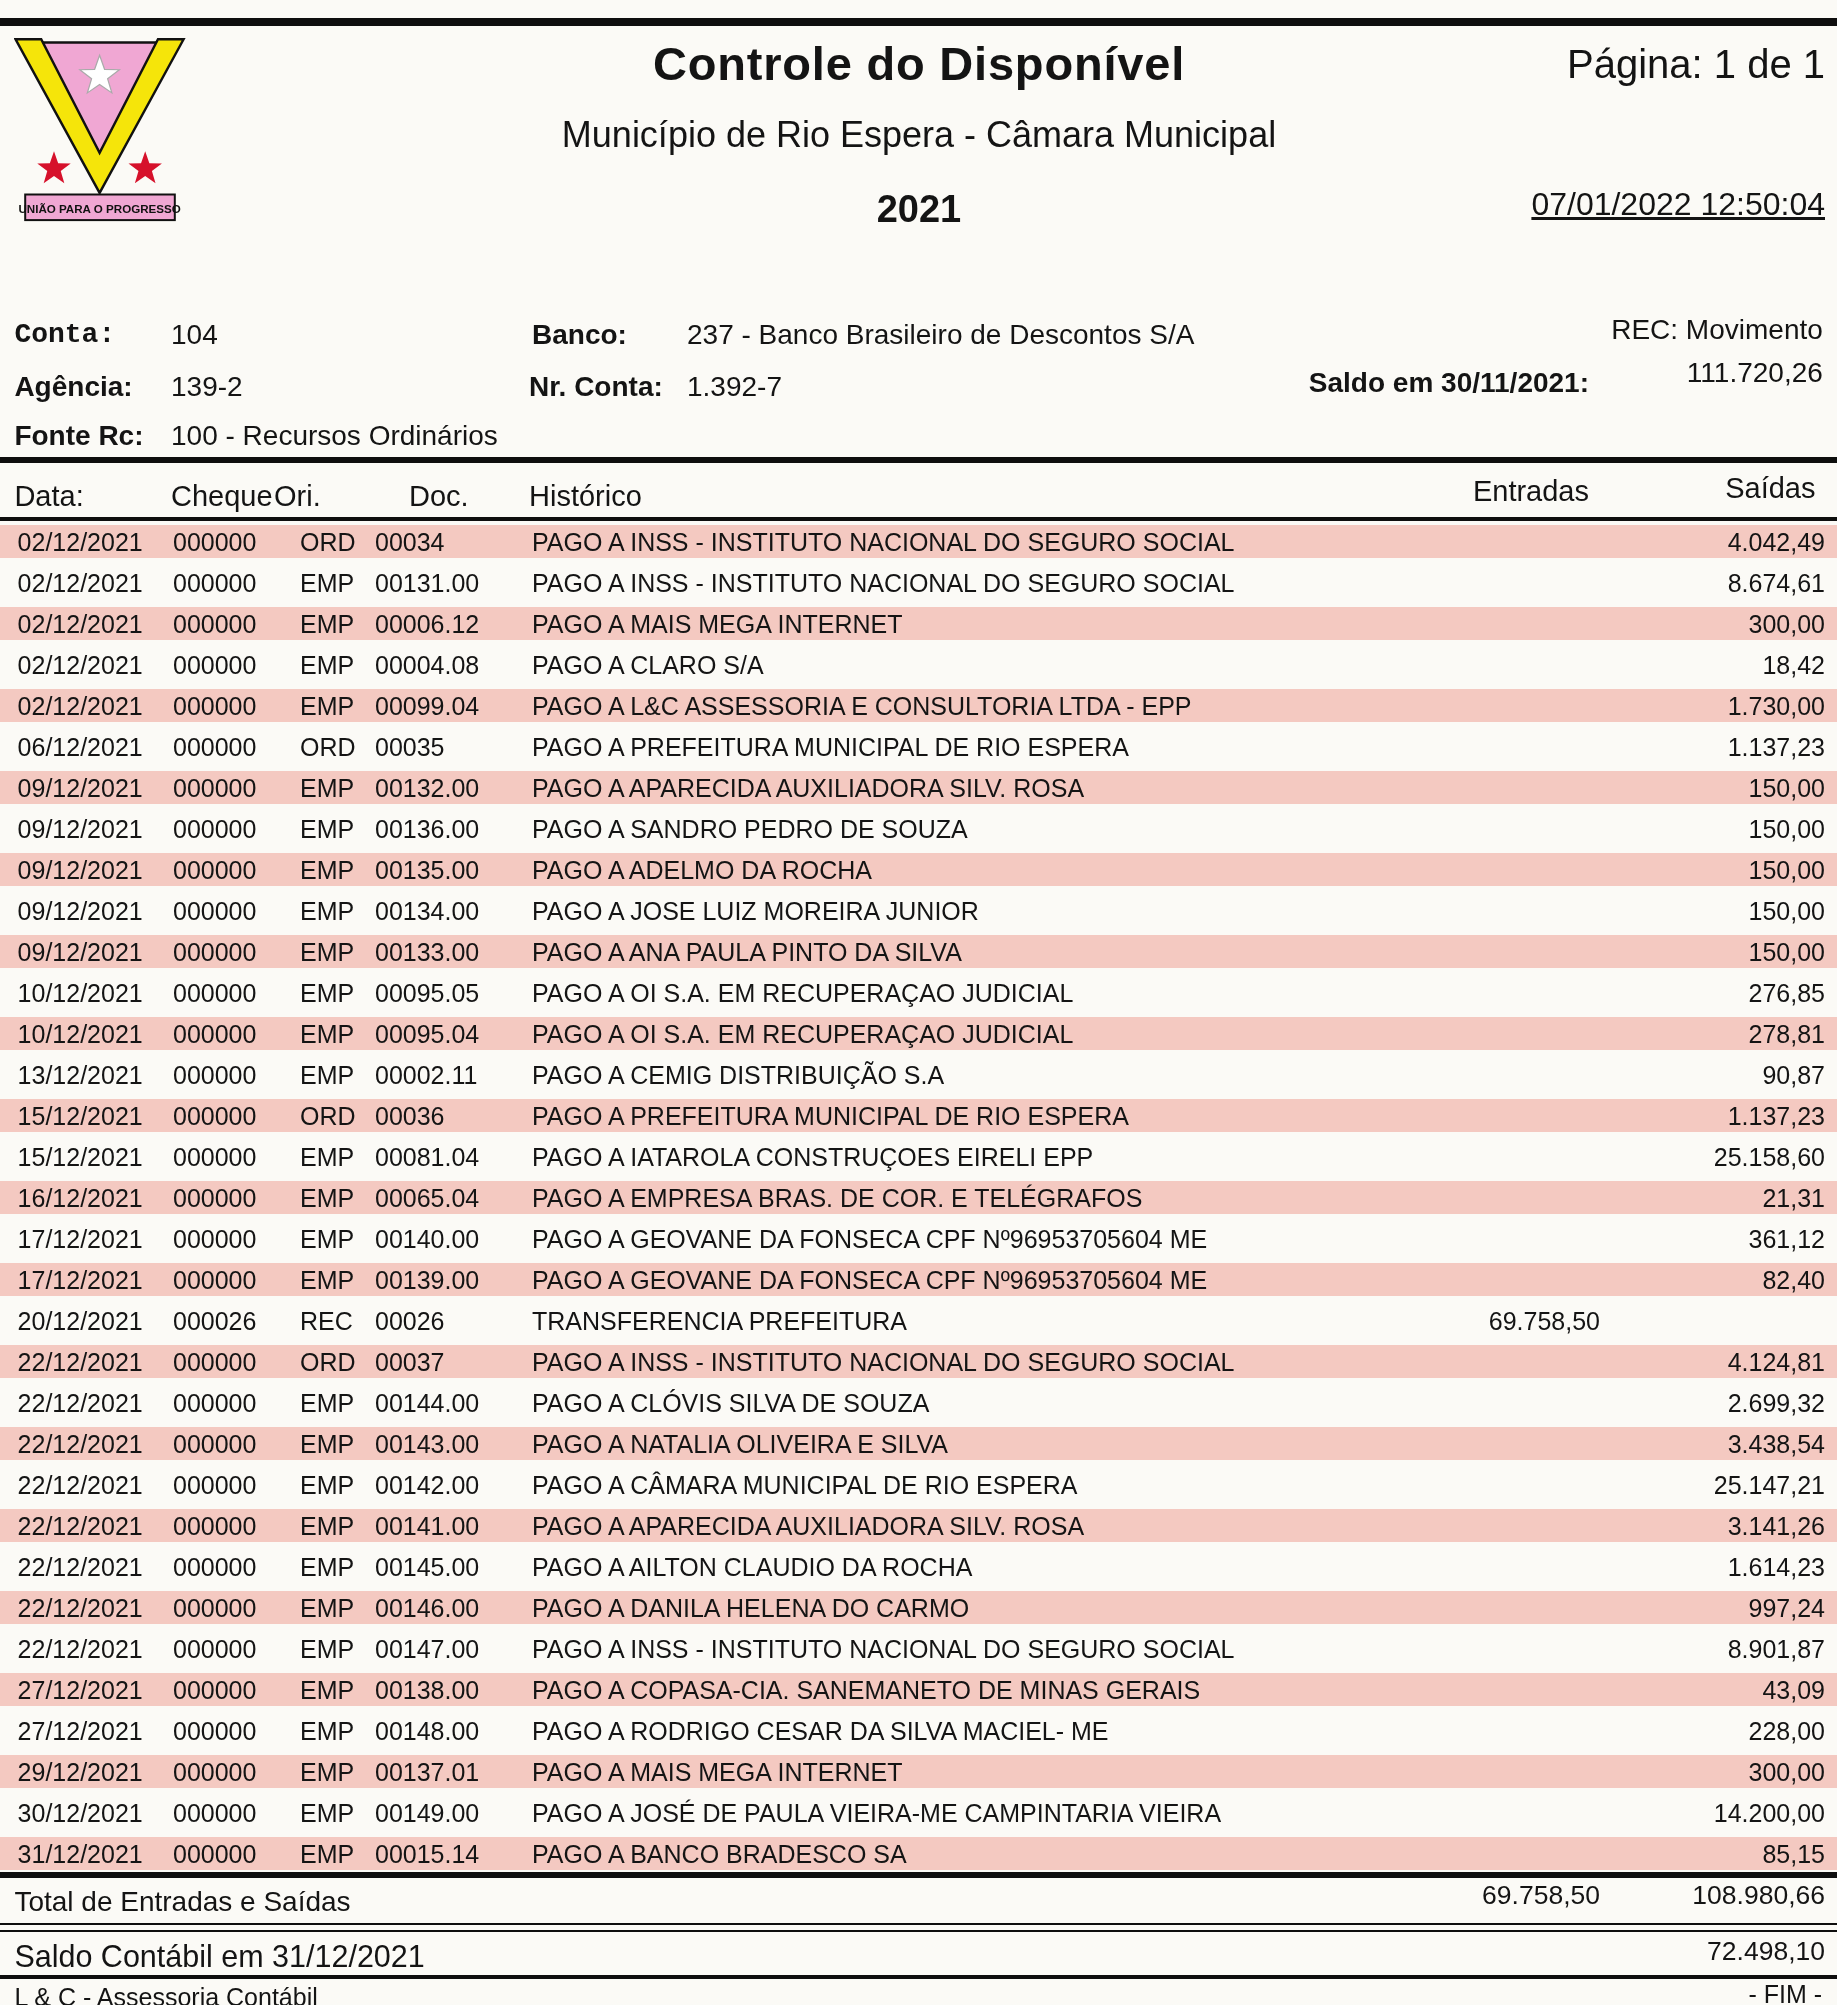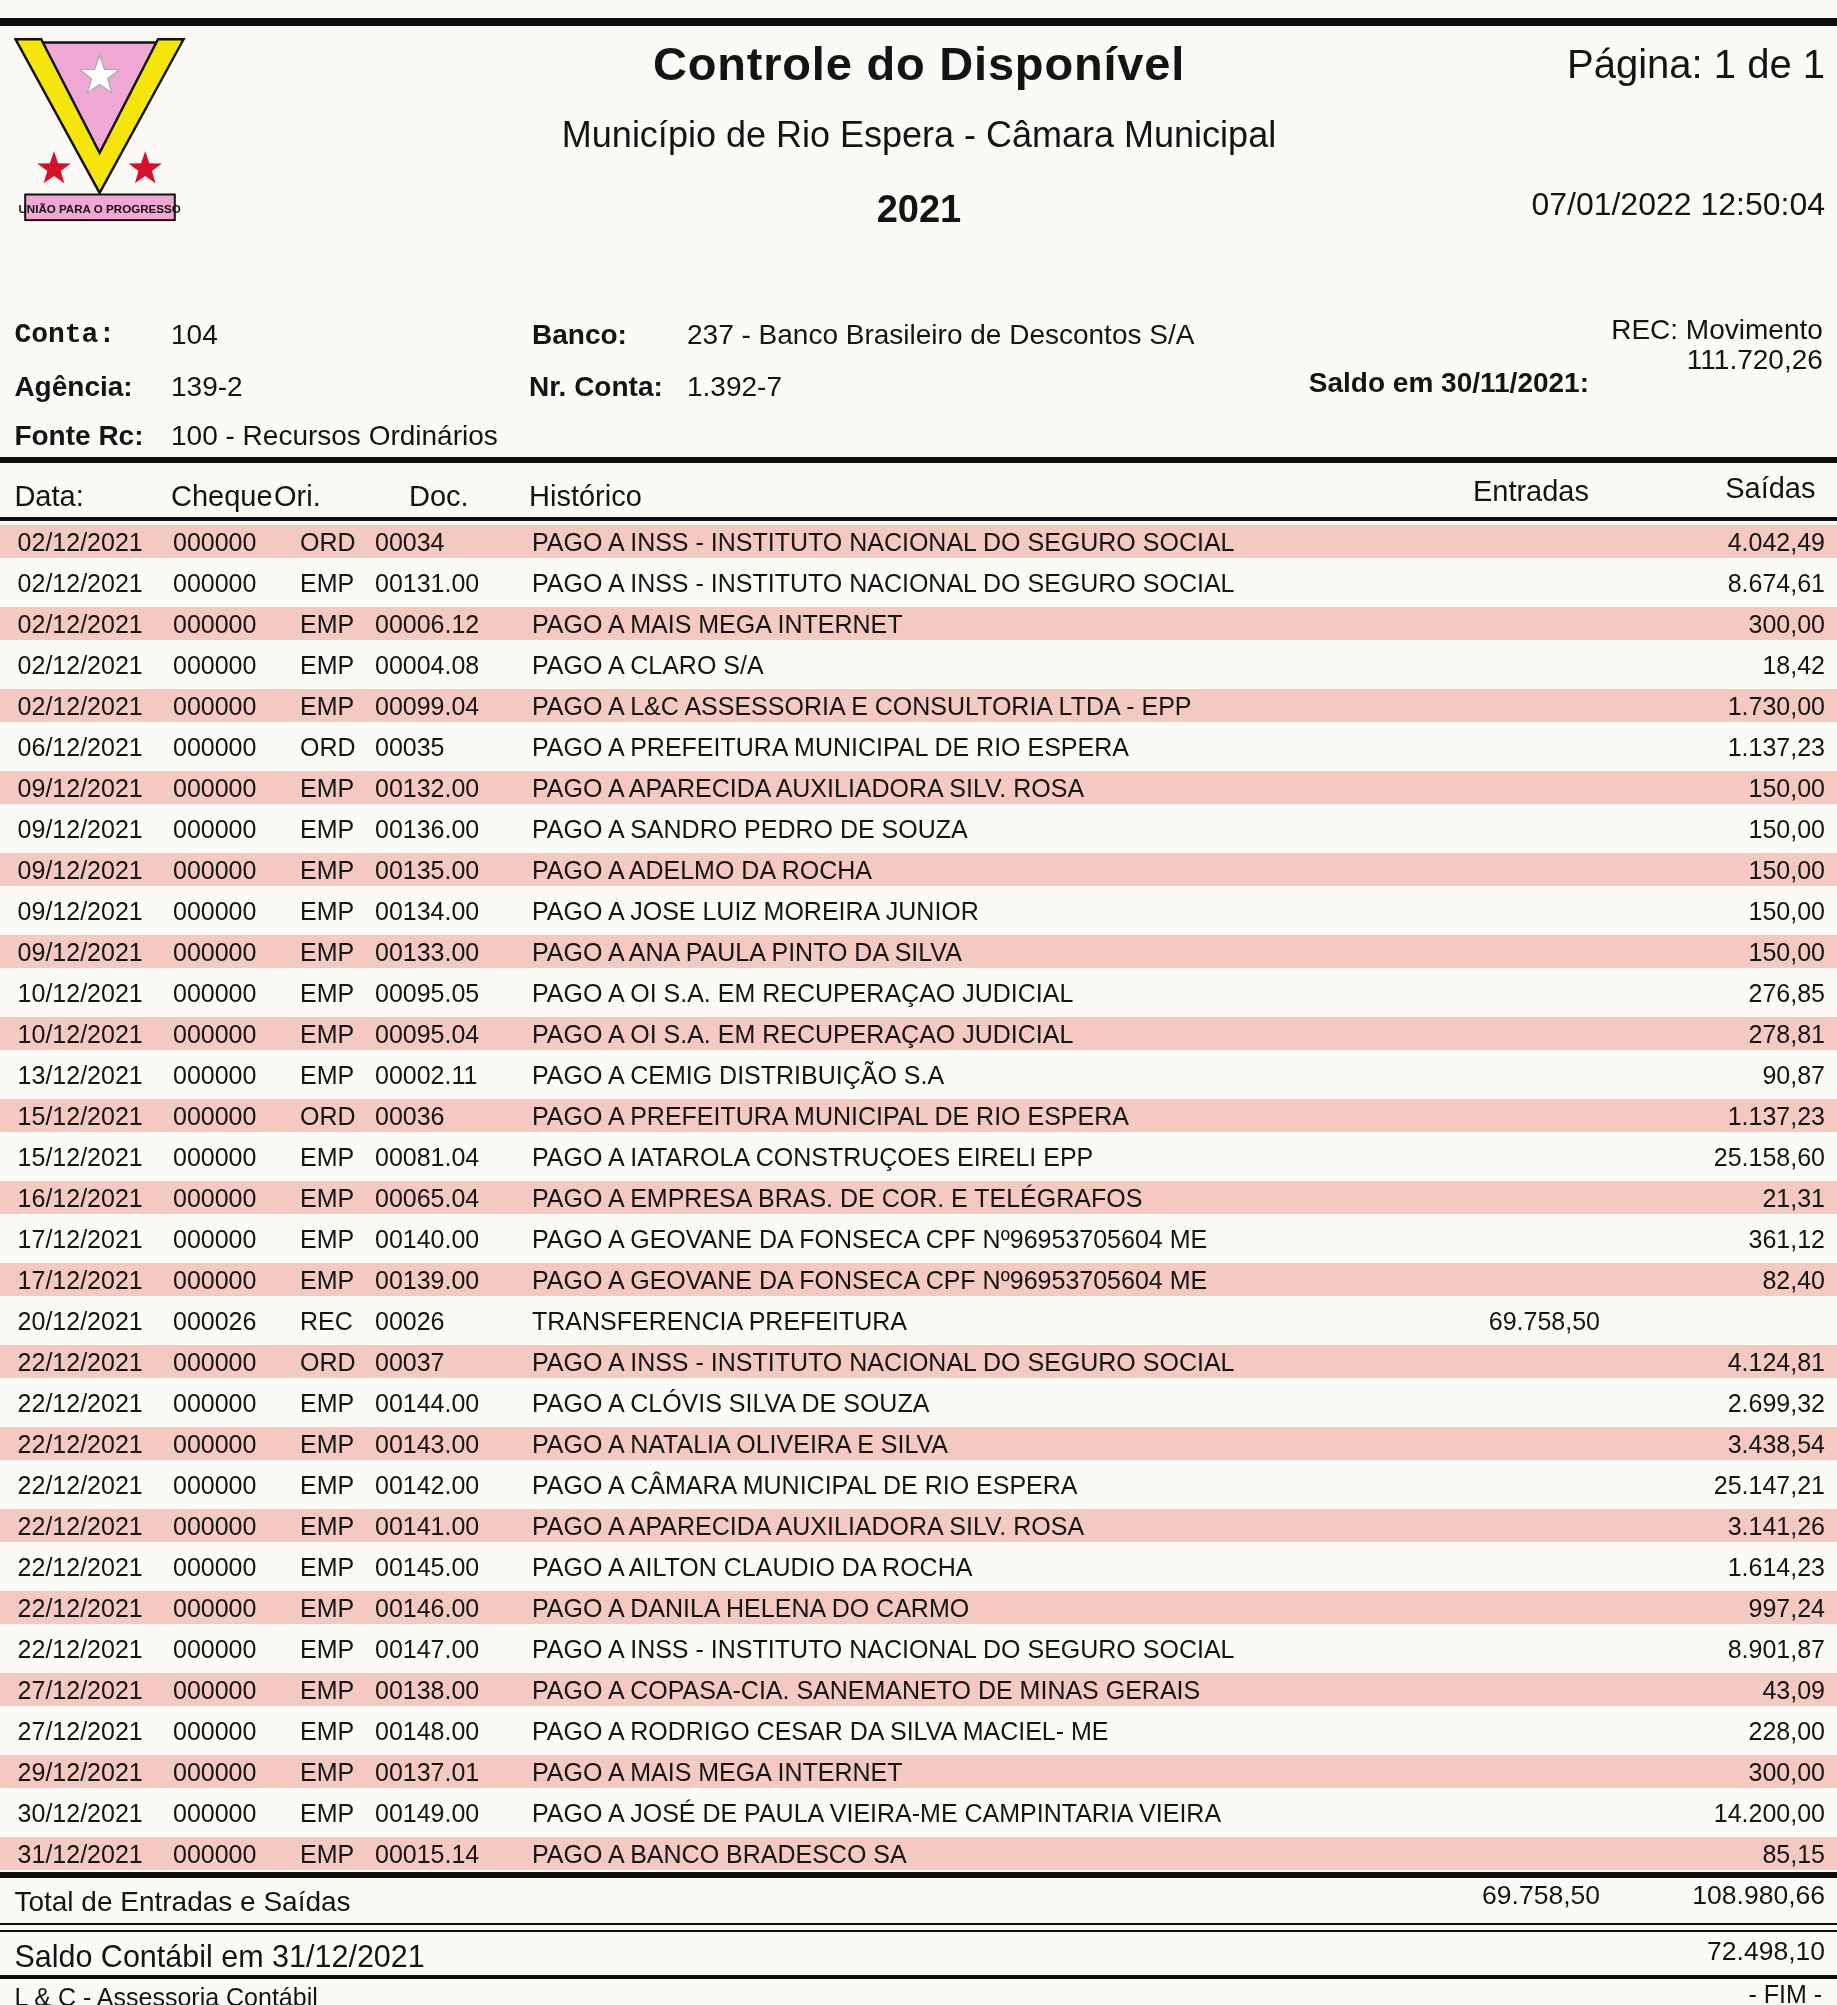--- a/index.html
+++ b/index.html
@@ -5,21 +5,21 @@
   html,body{margin:0;padding:0;background:#dddcda;}
   .page{position:relative;width:1838px;height:2006px;background:#fbfaf6;
         font-family:"Liberation Sans",sans-serif;color:#141414;overflow:hidden;}
   .hline{position:absolute;left:0;right:0;background:#0e0e0e;}
   .abs{position:absolute;white-space:nowrap;}
   .ctr{left:0;right:0;text-align:center;}
   .title{font-size:47px;font-weight:bold;letter-spacing:0.8px;}
   .subtitle{font-size:36px;}
   .year{font-size:38px;font-weight:bold;}
   .pageinfo{font-size:40px;}
-  .stamp{font-size:32px;}
+  .stamp{font-size:32px;text-decoration:underline;}
   .banner{position:absolute;left:0;right:0;top:241px;height:55px;
           background:var(--banner-bg);border-top:5.6px solid #0e0e0e;border-bottom:3.2px solid #0e0e0e;
           text-align:center;line-height:55px;font-size:31px;font-weight:bold;}
   .lbl{font-weight:bold;font-size:28px;}
   .val{font-size:28px;}
   .th{position:absolute;font-size:29px;}
   .rows{position:absolute;left:0;right:0;top:521px;}
   .row{position:relative;height:41px;box-sizing:border-box;padding:4px 0;background-clip:content-box;}
   .row.shade{background-color:var(--row-shade);}
   .row span{position:absolute;top:50%;transform:translateY(-50%);white-space:nowrap;font-size:25px;}
@@ -58,21 +58,21 @@
   <div class="abs val" style="top:319px;left:171px;">104</div>
   <div class="abs lbl" style="top:319px;left:532px;">Banco:</div>
   <div class="abs val" style="top:319px;left:687px;">237 - Banco Brasileiro de Descontos S/A</div>
   <div class="abs val" style="top:314px;right:15.2px;">REC: Movimento</div>
 
   <div class="abs lbl" style="top:371px;left:14.4px;">Agência:</div>
   <div class="abs val" style="top:371px;left:171px;">139-2</div>
   <div class="abs lbl" style="top:371px;left:529px;">Nr. Conta:</div>
   <div class="abs val" style="top:371px;left:687px;">1.392-7</div>
   <div class="abs lbl" style="top:367px;right:249px;">Saldo em 30/11/2021:</div>
-  <div class="abs val" style="top:344px;right:15.2px;margin-left:16px;">111.720,26</div>
+  <div class="abs val" style="top:357px;right:15.2px;margin-left:16px;">111.720,26</div>
 
   <div class="abs lbl" style="top:420px;left:14.4px;">Fonte Rc:</div>
   <div class="abs val" style="top:420px;left:171px;">100 - Recursos Ordinários</div>
 
   <div class="hline" style="top:457px;height:6.4px;"></div>
 
   <div class="th" style="top:480px;left:14.4px;">Data:</div>
   <div class="th" style="top:480px;left:171px;">Cheque</div>
   <div class="th" style="top:480px;left:274px;">Ori.</div>
   <div class="th" style="top:480px;left:409px;">Doc.</div>

